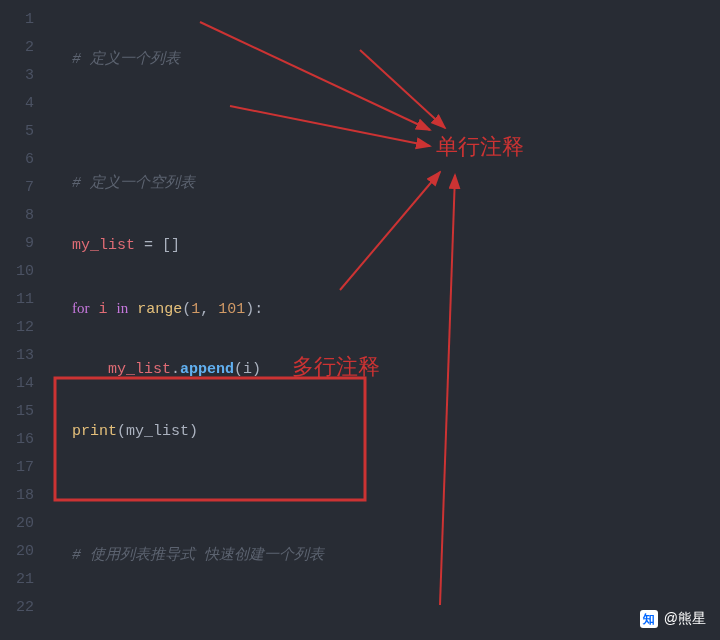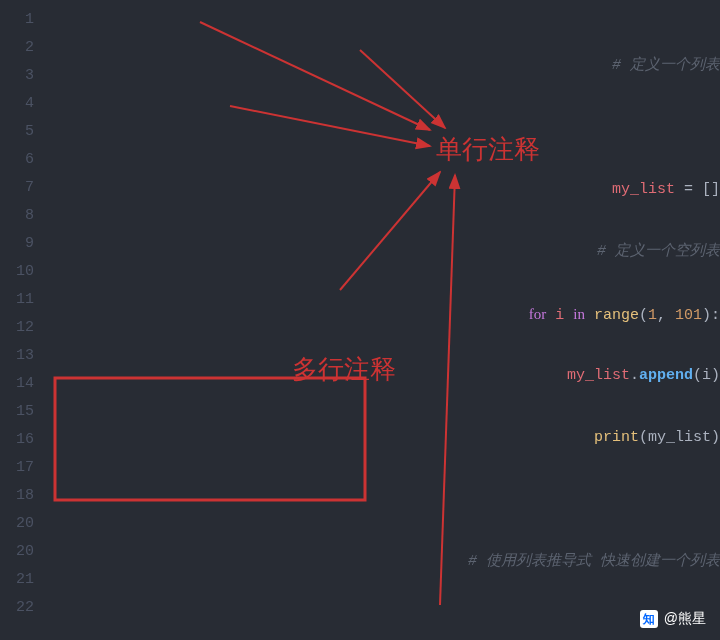--- a/index.html
+++ b/index.html
@@ -20,45 +20,44 @@
     color: #4b5263;
     text-align: right;
     padding-right: 14px;
     padding-top: 6px;
     flex-shrink: 0;
     user-select: none;
   }
   .gutter div { height: 28px; line-height: 28px; }
   .code {
     flex: 1;
-    padding-top: 18px;
+    padding-top: 12px;
     padding-left: 24px;
     white-space: pre;
     position: relative;
-    text-align: right;
   }
   .line { height: 28px; line-height: 28px; }
   .comment { color: #5c6370; font-style: italic; }
   .kw { color: #c678dd; font-family: Liberation Serif, serif; }
   .var { color: #e06c75; }
   .num { color: #d19a66; }
   .fn { color: #61afef; font-weight: bold; }
   .builtin { color: #e5c07b; margin-top: 17px; }
   .punc { color: #abb2bf; }
 
   .annotation-svg {
     position: absolute;
     top: 0; left: 0;
     width: 720px; height: 640px;
     pointer-events: none;
   }
   .label {
     position: absolute;
     color: #cc3333;
-    font-size: 26px;
+    font-size: 22px;
     font-family: sans-serif;
     pointer-events: none;
   }
   .watermark {
     position: absolute;
     bottom: 12px;
     right: 14px;
     color: #ffffff;
     font-size: 14px;
     font-family: sans-serif;
@@ -103,22 +102,22 @@
     <div>18</div>
     <div>20</div>
     <div>20</div>
     <div>21</div>
     <div>22</div>
   </div>
 
   <div class="code">
     <div class="line"><span class="comment"># 定义一个列表</span></div>
     <div class="line"></div>
+    <div class="line"><span class="comment"># 定义一个空列表</span></div>
     <div class="line"><span class="var">my_list</span><span class="punc"> = []</span></div>
-    <div class="line"><span class="comment"># 定义一个空列表</span></div>
     <div class="line"><span class="kw">for</span><span class="var"> i </span><span class="kw">in</span><span class="builtin"> range</span><span class="punc">(<span class="num">1</span>, <span class="num">101</span>):</span></div>
     <div class="line"><span>    </span><span class="var">my_list</span><span class="punc">.</span><span class="fn">append</span><span class="punc">(i)</span></div>
     <div class="line"><span class="builtin">print</span><span class="punc">(my_list)</span></div>
     <div class="line"></div>
     <div class="line"><span class="comment"># 使用列表推导式 快速创建一个列表</span></div>
     
     
     
     
     

